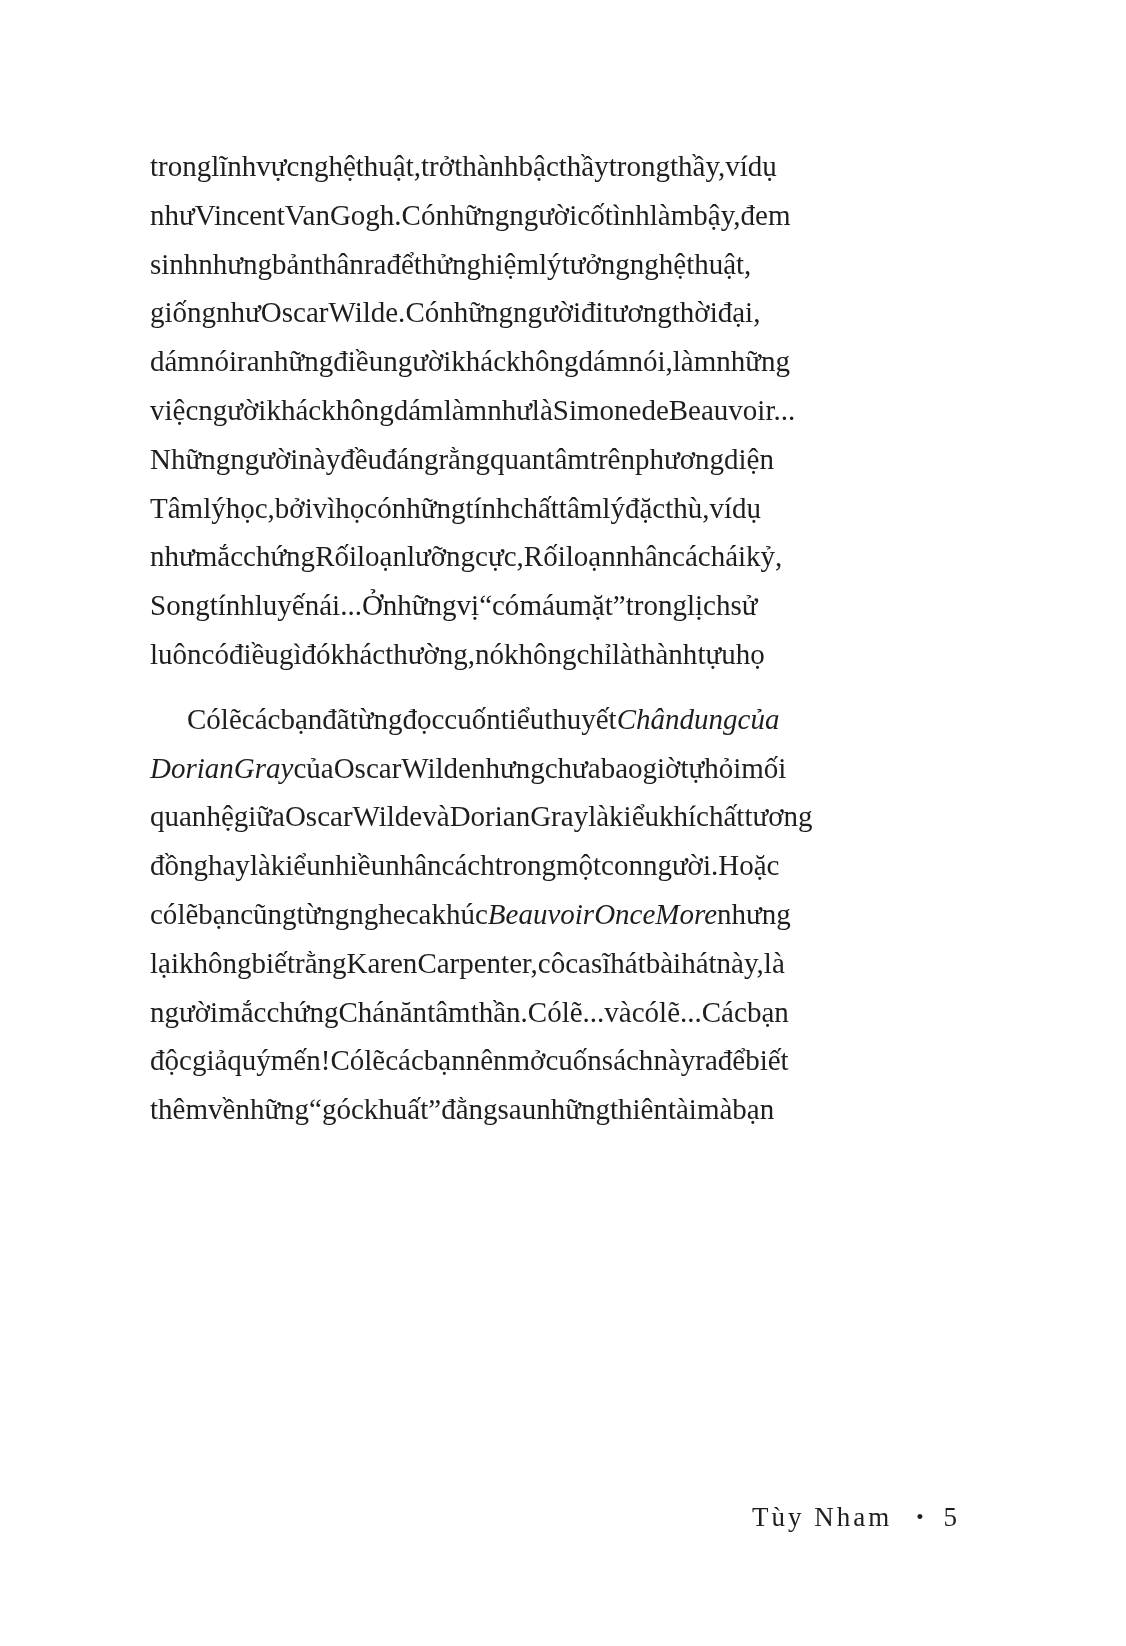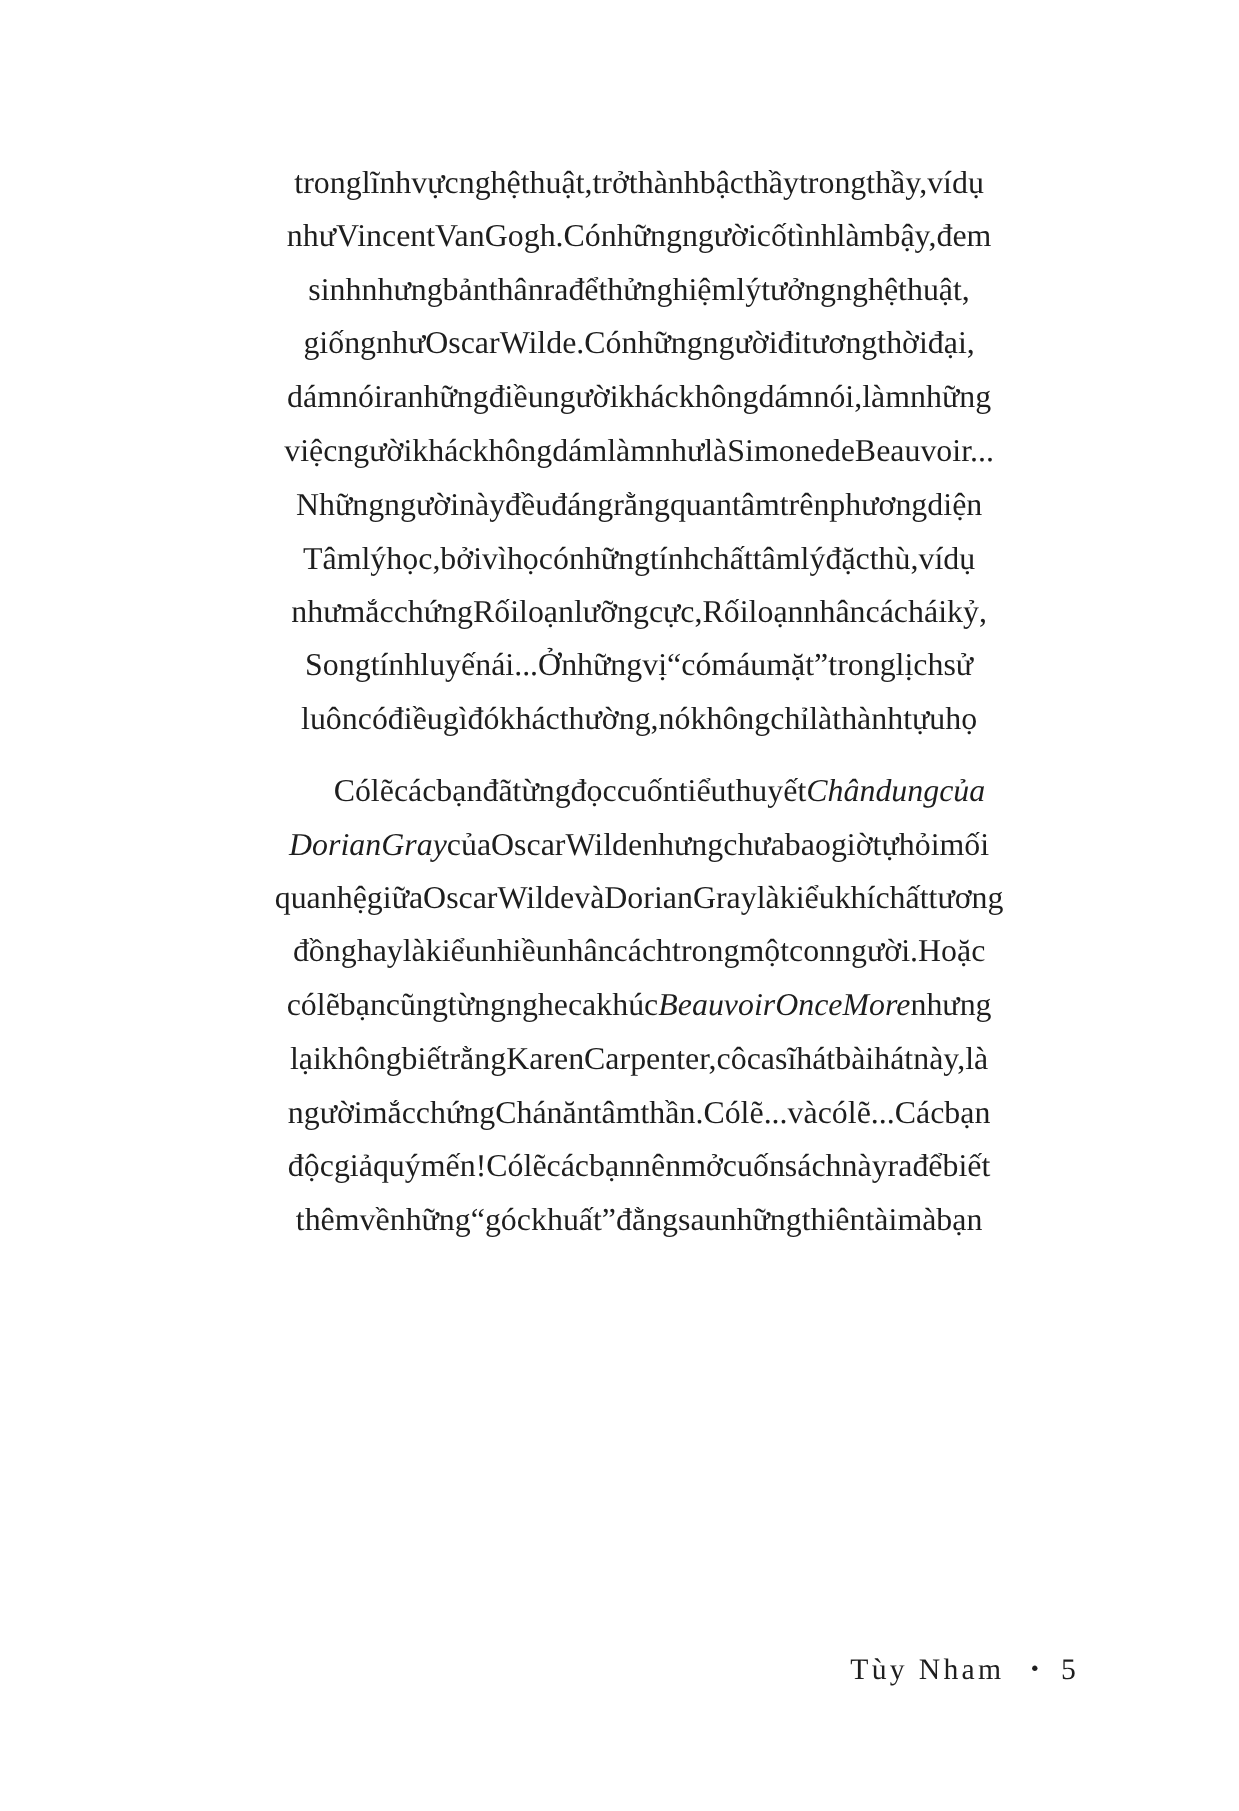--- a/index.html
+++ b/index.html
@@ -31,35 +31,34 @@
   }
   .pline {
     height: 48.8px;
     line-height: 48.8px;
     font-size: 29px;
     white-space: nowrap;
     text-align: left;
   }
   .pline.just {
     display: flex;
-    justify-content: center;
+    justify-content: flex-start;
     white-space: normal;
-    margin-left: 46px;
   }
   .pline.just span {
     display: inline-block;
     white-space: nowrap;
   }
   .it {
     font-style: italic;
   }
   .footer {
     position: absolute;
     top: 1502px;
-    right: 145px;
+    right: 166px;
     font-size: 27px;
     letter-spacing: 3px;
     display: flex;
     align-items: center;
     color: #1e1e1e;
   }
   .footer .bullet {
     font-size: 21px;
     margin: 0 20px 0 24px;
     letter-spacing: 0;

